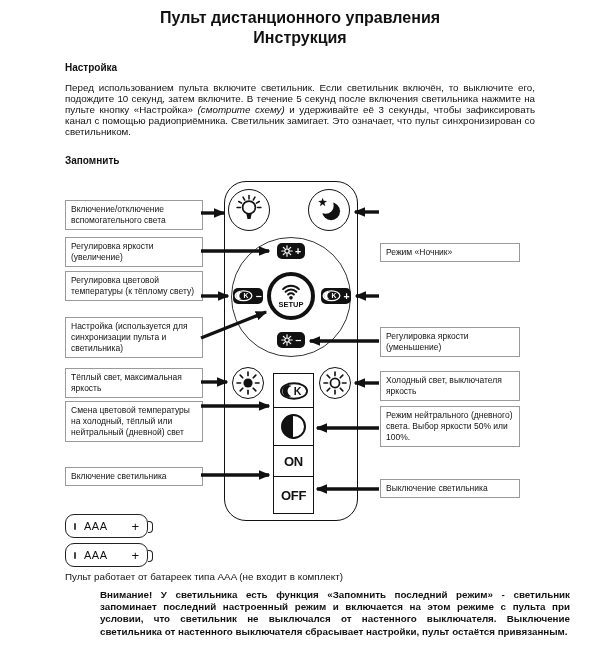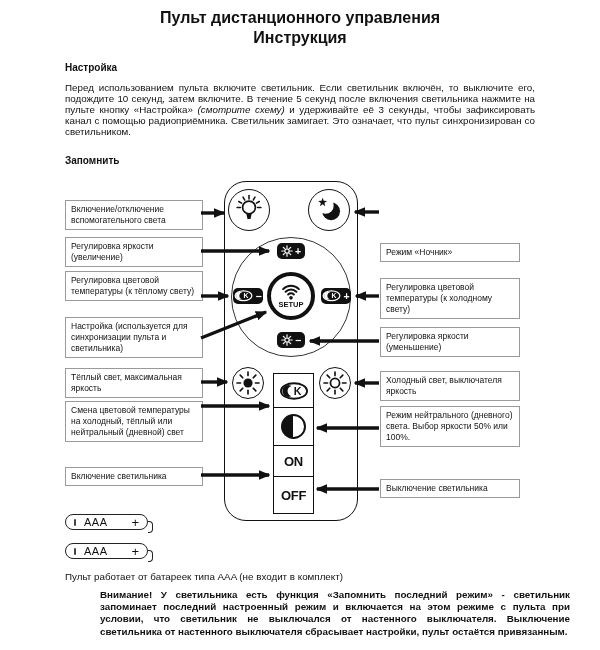--- a/index.html
+++ b/index.html
@@ -38,21 +38,21 @@
   .setup-label{font-size:7.5px;font-weight:bold;color:#111;line-height:1;margin-top:0;}
   .strip{position:absolute;left:273px;top:373px;width:39px;border:1.2px solid #111;background:#fff;
          display:grid;grid-template-rows:34px 38px 31px 36px;box-sizing:content-box;}
   .cell{display:flex;align-items:center;justify-content:center;border-bottom:1.2px solid #111;}
   .cell:last-child{border-bottom:none;}
   .onoff{font-weight:bold;font-size:13px;letter-spacing:-0.3px;color:#111;}
   .contrast{width:25px;height:25px;border:2.6px solid #111;border-radius:50%;
             background:linear-gradient(90deg,#111 50%,#fff 50%);box-sizing:border-box;}
 
   
-  .battery{position:absolute;left:65px;width:83px;height:16px;border:1.6px solid #222;
+  .battery{position:absolute;left:65px;width:83px;height:24px;border:1.6px solid #222;
            border-radius:9px;background:#fff;display:flex;align-items:center;
            padding:0 8px;box-sizing:border-box;}
   .battery:after{content:"";position:absolute;right:-6px;top:6px;width:4px;height:10px;
                  border:1.6px solid #222;border-left:none;border-radius:0 4px 4px 0;background:#fff;}
   .bat-minus{width:2px;height:7px;background:#444;border-radius:1px;margin-right:8px;flex:none;}
   .bat-type{font-size:11px;color:#111;letter-spacing:0.5px;}
   .bat-plus{margin-left:auto;font-size:13px;color:#111;}
 
   
   .arrows{position:absolute;left:0;top:0;z-index:5;pointer-events:none;}
@@ -216,21 +216,20 @@
 
   <div class="lbox" style="left:65px;top:200px;">Включение/отключение вспомогательного света</div>
   <div class="lbox" style="left:65px;top:237px;">Регулировка яркости (увеличение)</div>
   <div class="lbox" style="left:65px;top:271px;">Регулировка цветовой температуры (к тёплому свету)</div>
   <div class="lbox" style="left:65px;top:317px;">Настройка (используется для синхронизации пульта и светильника)</div>
   <div class="lbox" style="left:65px;top:368px;">Тёплый свет, максимальная яркость</div>
   <div class="lbox" style="left:65px;top:401px;">Смена цветовой температуры на холодный, тёплый или нейтральный (дневной) свет</div>
   <div class="lbox" style="left:65px;top:467px;">Включение светильника</div>
 
   <div class="lbox r" style="left:380px;top:203px;margin-top:40px;">Режим «Ночник»</div>
-  <div class="lbox r" style="left:380px;top:278px;">Регулировка цветовой температуры (к холодному свету)</div>
   <div class="lbox r" style="left:380px;top:327px;">Регулировка яркости (уменьшение)</div>
   <div class="lbox r" style="left:380px;top:371px;">Холодный свет, выключателя яркость</div>
   <div class="lbox r" style="left:380px;top:406px;">Режим нейтрального (дневного) света. Выбор яркости 50% или 100%.</div>
   <div class="lbox r" style="left:380px;top:479px;">Выключение светильника</div>
 
   <div class="battery" style="top:514px;">
     <span class="bat-minus"></span>
     <span class="bat-type">AAA</span>
     <span class="bat-plus">+</span>
   </div>

